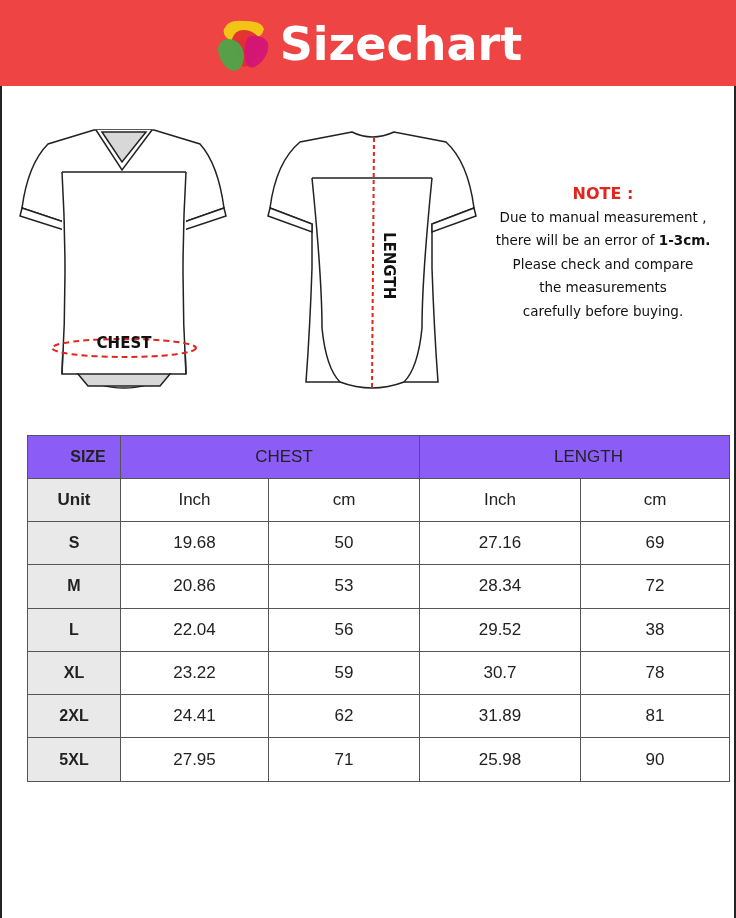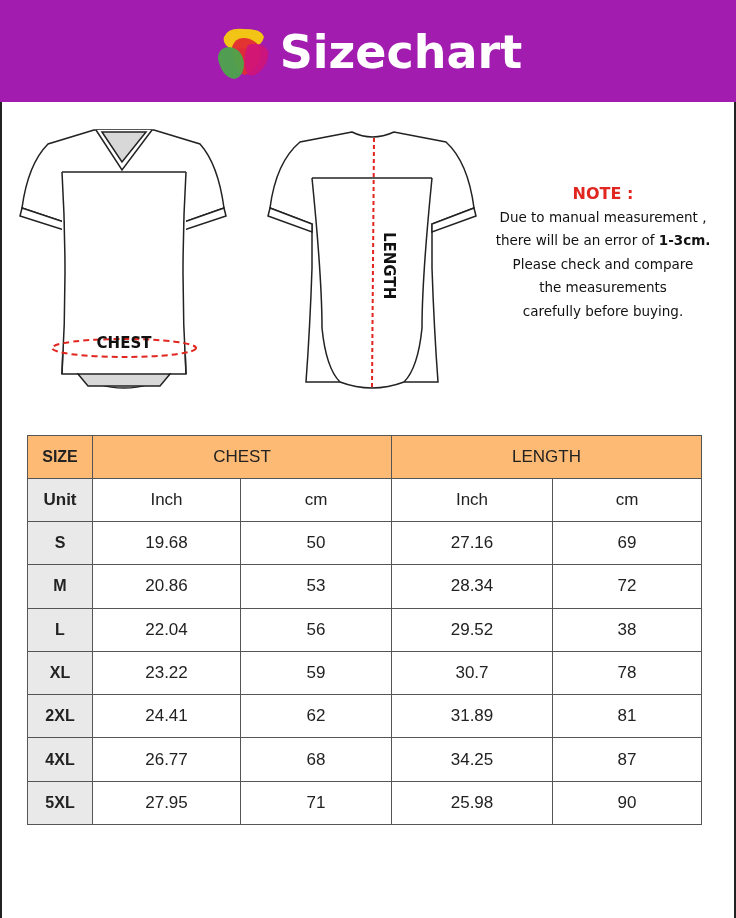--- a/index.html
+++ b/index.html
@@ -4,22 +4,22 @@
 <style>
   html, body { margin: 0; padding: 0; }
   body {
     width: 736px; height: 918px; position: relative; overflow: hidden;
     background: #ffffff;
     font-family: "Liberation Sans", "DejaVu Sans", sans-serif;
   }
   .left-edge { position: absolute; left: 0; top: 86px; width: 2px; height: 832px; background: #222; }
   .right-edge { position: absolute; left: 734px; top: 86px; width: 2px; height: 832px; background: #222; }
   .header {
-    position: absolute; left: 0; top: 0; width: 736px; height: 102px;
-    background: #a21caf;
+    position: absolute; left: 0; top: 0; width: 736px; height: 86px;
+    background: #ef4444;
     display: flex; align-items: center; justify-content: center;
   }
   .header .logo { width: 60px; height: 60px; margin-right: 6px; margin-top: 4px; }
   .header .title {
     color: #ffffff; font-family: "DejaVu Sans", sans-serif; font-weight: bold;
     font-size: 46px; letter-spacing: 0px; margin-top: 2px;
   }
   .illus { position: absolute; top: 120px; }
   .note {
     position: absolute; left: 478px; top: 182px; width: 250px;
@@ -31,21 +31,21 @@
   table.size-table {
     position: absolute; left: 27px; top: 435px;
     border-collapse: collapse;
     font-family: "Liberation Sans", sans-serif;
     color: #222;
   }
   .size-table td {
     border: 1.5px solid #555;
     text-align: center; font-size: 17px; padding: 0;
   }
-  .size-table tr.hdr td { background: #fdba74; height: 42px; }
+  .size-table tr.hdr td { background: #8b5cf6; height: 42px; padding-left: 28px; }
   .size-table tr.unit td { height: 42px; }
   .size-table tr.row td { height: 42.3px; }
   .size-table td.size-col { background: #e9e9e9; width: 64px; font-weight: normal; }
   .size-table tr.row td.size-col { font-weight: bold; font-size: 16px; }
   .size-table tr.unit td.size-col { font-weight: bold; }
   .size-table tr.hdr td.size-col { font-weight: bold; font-size: 16px; }
   .w1 { width: 147px; } .w2 { width: 150px; } .w3 { width: 160px; } .w4 { width: 148px; }
 </style>
 </head>
 <body>
@@ -144,27 +144,20 @@
     <td>78</td>
   </tr>
   <tr class="row">
     <td class="size-col">2XL</td>
     <td>24.41</td>
     <td>62</td>
     <td>31.89</td>
     <td>81</td>
   </tr>
   <tr class="row">
-    <td class="size-col">4XL</td>
-    <td>26.77</td>
-    <td>68</td>
-    <td>34.25</td>
-    <td>87</td>
-  </tr>
-  <tr class="row">
     <td class="size-col">5XL</td>
     <td>27.95</td>
     <td>71</td>
     <td>25.98</td>
     <td>90</td>
   </tr>
 </tbody>
   </table>
 
 </body></html>

